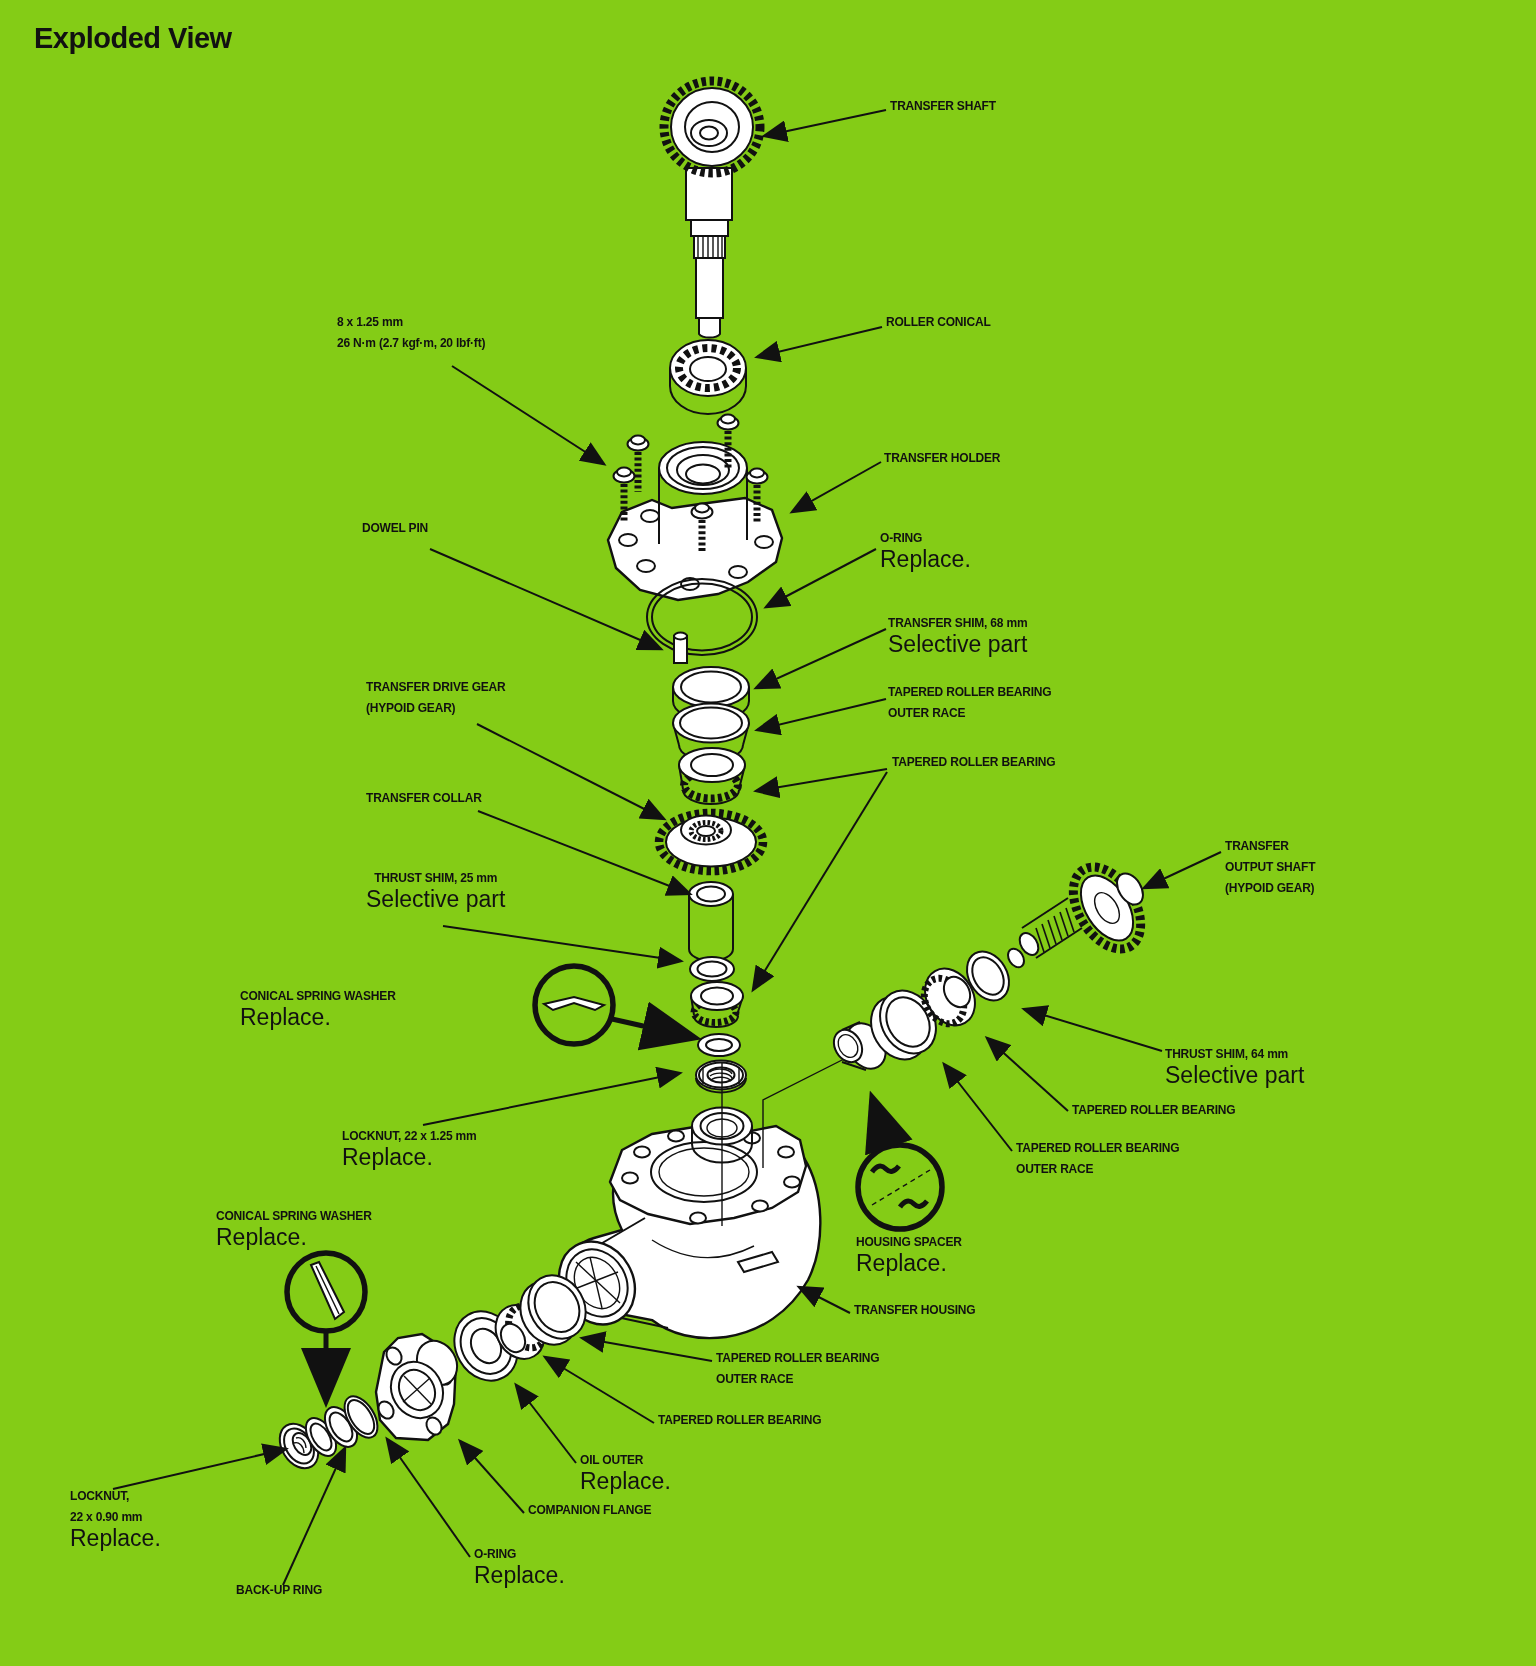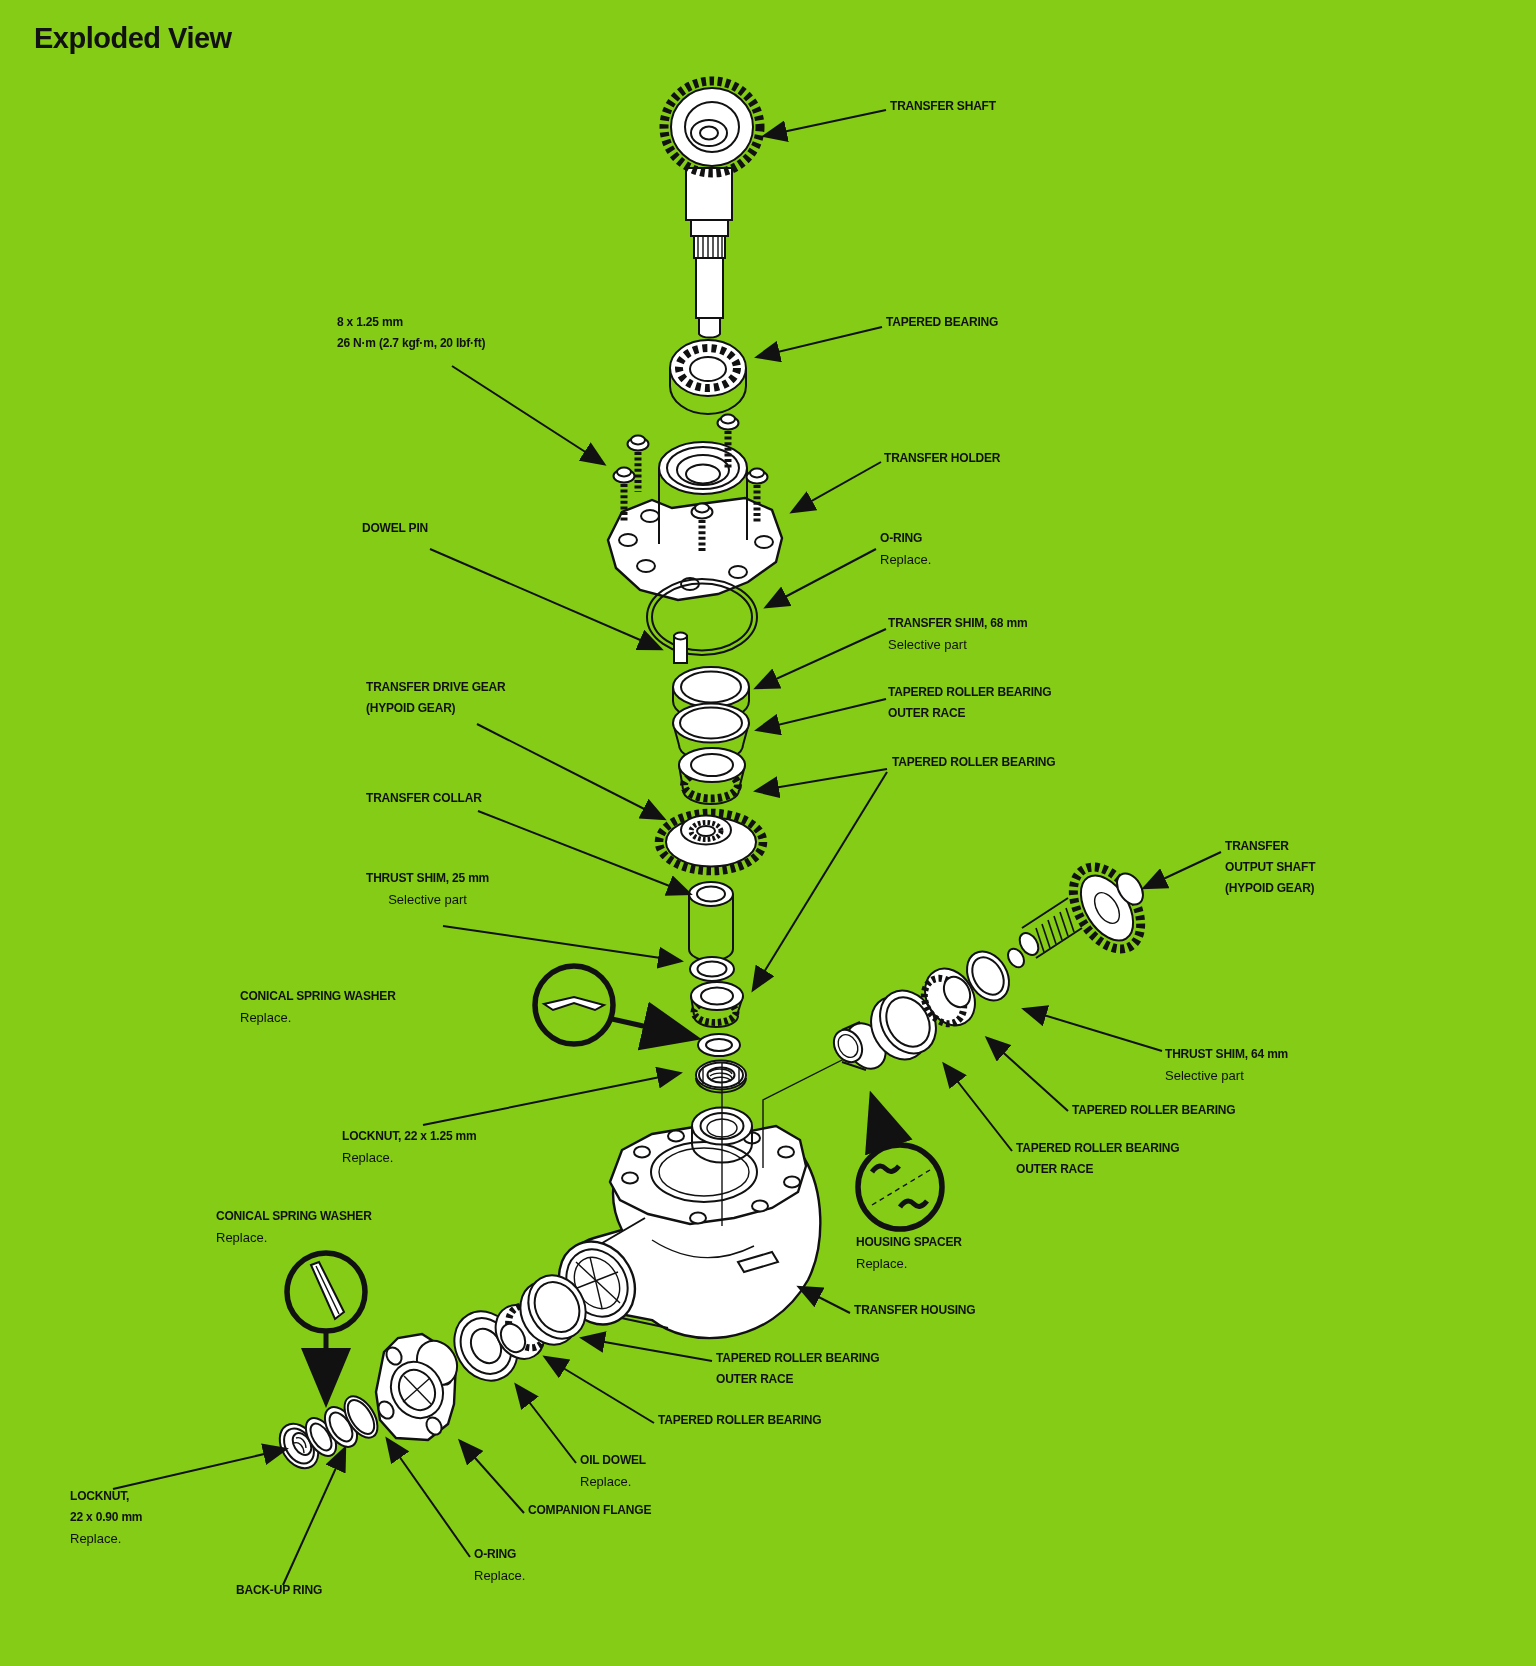--- a/index.html
+++ b/index.html
@@ -9,21 +9,21 @@
   svg.art{position:absolute;left:0;top:0;}
   .ln{fill:none;stroke:#111;stroke-width:2;}
   .ln15{fill:none;stroke:#111;stroke-width:1.4;}
   .fw{fill:#ffffff;stroke:#111;stroke-width:2;}
   .fw25{fill:#ffffff;stroke:#111;stroke-width:2.4;}
   .lead{fill:none;stroke:#111;stroke-width:2;}
   .leadT{fill:none;stroke:#111;stroke-width:5;}
   .inset{fill:none;stroke:#111;stroke-width:5.5;}
   .lbl{position:absolute;white-space:nowrap;}
   .lname{font-size:12px;font-weight:bold;line-height:21px;letter-spacing:-0.2px;}
-  .lnote{font-size:13px;font-weight:normal;line-height:21px;}
+  .lnote{font-size:23px;font-weight:normal;line-height:21px;}
 </style>
 </head>
 <body>
 
 <div class="stage">
   <div class="title">Exploded View</div>
 
   <svg class="art" width="1536" height="1666" viewBox="0 0 1536 1666">
     <defs>
       <marker id="ah" markerWidth="13" markerHeight="11" refX="11.5" refY="5.5" orient="auto">
@@ -366,21 +366,21 @@
       <line class="leadT" x1="326" y1="1333" x2="326" y2="1398" marker-end="url(#ahb)"></line>
       <line class="leadT" x1="888" y1="1145" x2="873" y2="1100" marker-end="url(#ahb)"></line>
     </g>
   </svg>
 
   <div id="labels">
       <div class="lbl" style="left: 890px; top: 96px;">
         <div class="lname">TRANSFER SHAFT</div>
       </div>
       <div class="lbl" style="left: 886px; top: 312px;">
-        <div class="lname">TAPERED BEARING</div>
+        <div class="lname">ROLLER CONICAL</div>
       </div>
       <div class="lbl" style="left: 337px; top: 312px;">
         <div class="lname">8 x 1.25 mm</div>
         <div class="lname">26 N·m (2.7 kgf·m, 20 lbf·ft)</div>
       </div>
       <div class="lbl" style="left: 884px; top: 448px;">
         <div class="lname">TRANSFER HOLDER</div>
       </div>
       <div class="lbl" style="left: 880px; top: 528px;">
         <div class="lname">O-RING</div>
@@ -447,21 +447,21 @@
         <div class="lname">TRANSFER HOUSING</div>
       </div>
       <div class="lbl" style="left: 716px; top: 1348px;">
         <div class="lname">TAPERED ROLLER BEARING</div>
         <div class="lname">OUTER RACE</div>
       </div>
       <div class="lbl" style="left: 658px; top: 1410px;">
         <div class="lname">TAPERED ROLLER BEARING</div>
       </div>
       <div class="lbl" style="left: 580px; top: 1450px;">
-        <div class="lname">OIL DOWEL</div>
+        <div class="lname">OIL OUTER</div>
         <div class="lnote">Replace.</div>
       </div>
       <div class="lbl" style="left: 528px; top: 1500px;">
         <div class="lname">COMPANION FLANGE</div>
       </div>
       <div class="lbl" style="left: 474px; top: 1544px;">
         <div class="lname">O-RING</div>
         <div class="lnote">Replace.</div>
       </div>
       <div class="lbl" style="left: 70px; top: 1486px;">

